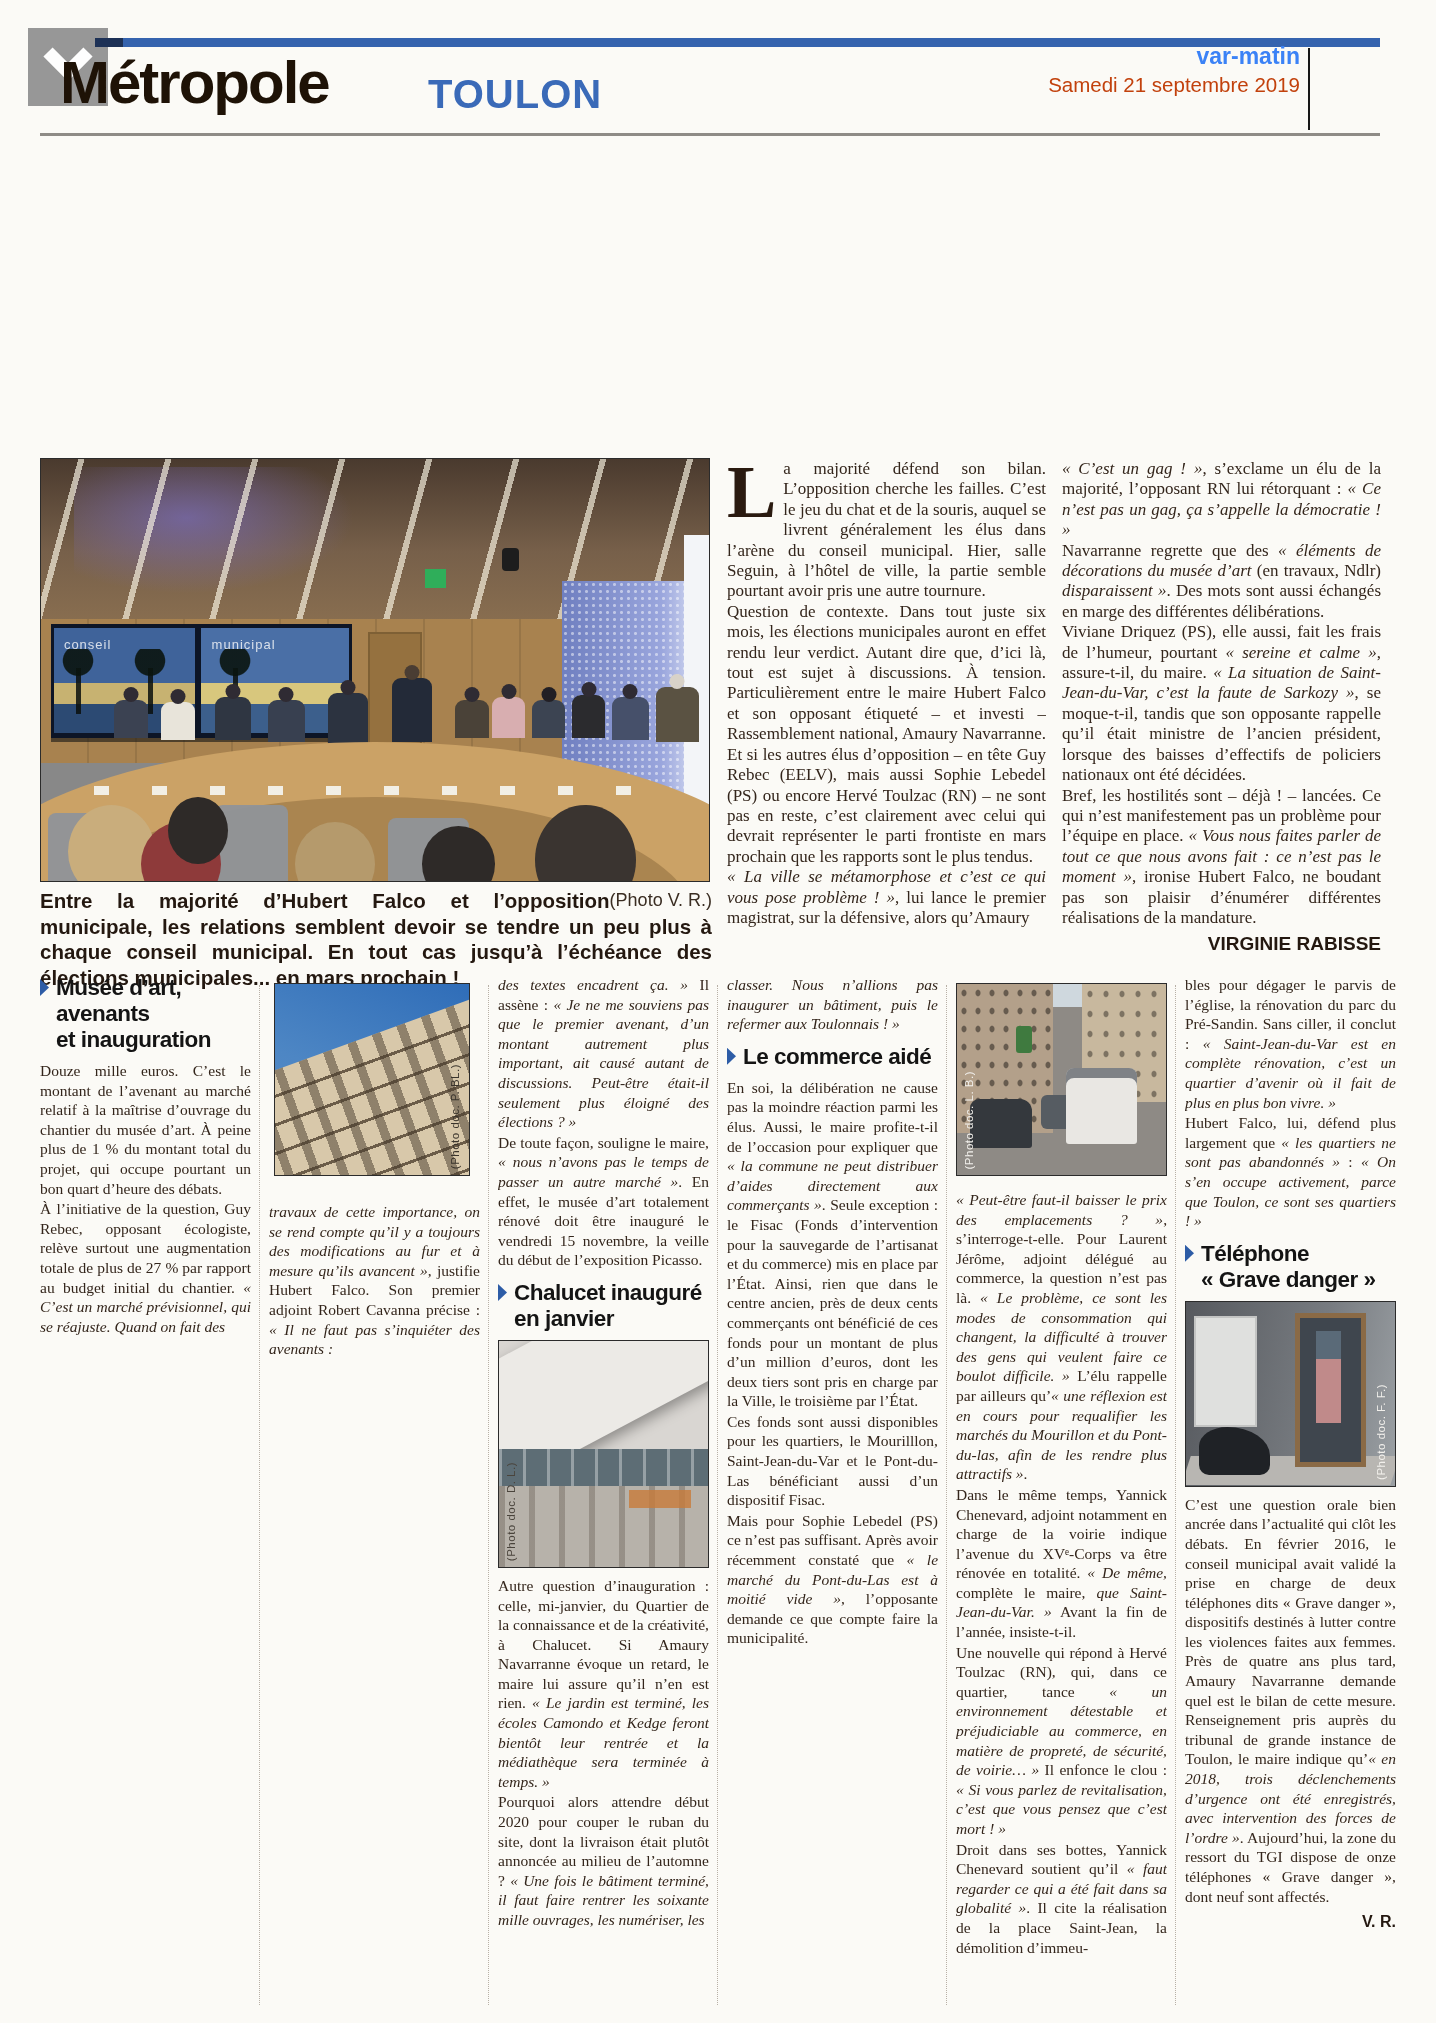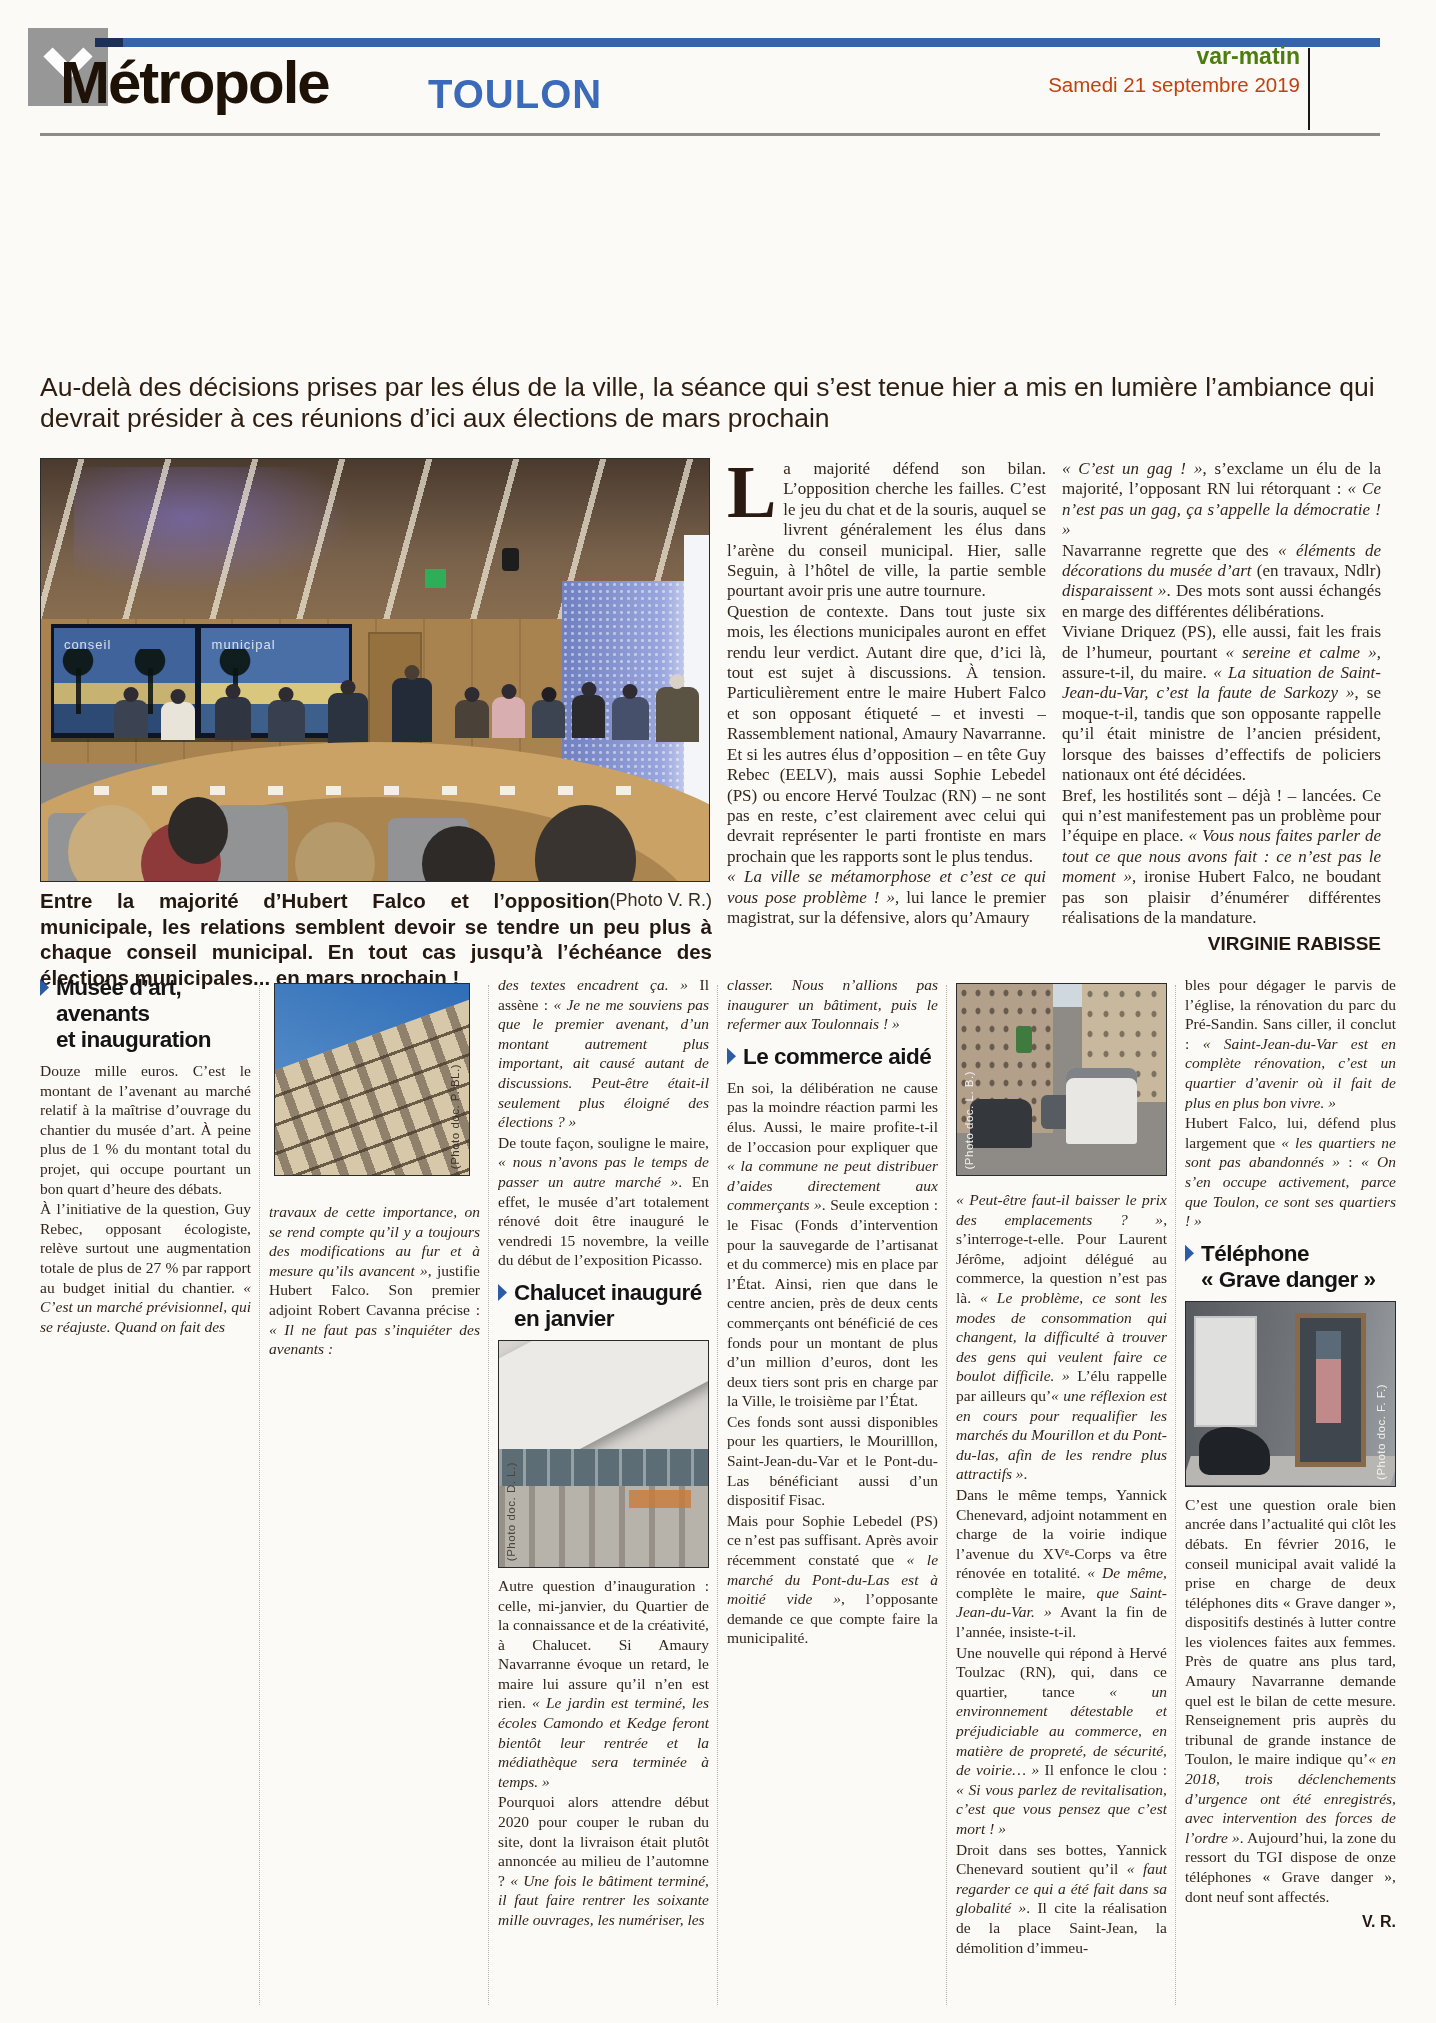--- a/index.html
+++ b/index.html
@@ -10,21 +10,21 @@
 
   
   .logo-box{left:28px;top:28px;width:80px;height:78px;background:#8f8f8f;opacity:.92;}
   .blue-line{left:95px;top:38px;width:1285px;height:9px;background:#3563ae;}
   .navy-seg{left:95px;top:38px;width:28px;height:9px;background:#1d3156;}
   .masthead-section{left:60px;top:48px;font-family:"Liberation Sans",sans-serif;
       font-weight:800;font-size:60px;letter-spacing:-2px;color:#1e1206;}
   .masthead-city{left:428px;top:72px;font-family:"Liberation Sans",sans-serif;
       font-weight:800;font-size:40px;letter-spacing:1px;color:#3a6ab8;}
   .brand-block{left:960px;top:43px;width:340px;text-align:right;font-family:"Liberation Sans",sans-serif;}
-  .brand-name{font-weight:800;font-size:23px;color:#4d7c0f;}
+  .brand-name{font-weight:800;font-size:23px;color:#3b82f6;}
   .brand-date{font-size:20.5px;color:#c2410c;margin-top:3px;}
   .vline{left:1308px;top:48px;width:2px;height:82px;background:#171717;}
   .gray-rule{left:40px;top:133px;width:1340px;height:3px;background:#8e8b86;}
 
   
   .headline{left:36px;top:144px;width:1380px;font-family:"Liberation Sans",sans-serif;
       font-weight:800;font-size:84px;line-height:92px;letter-spacing:-3px;color:#20140a;white-space:pre-line;}
   .standfirst{left:40px;top:372px;width:1336px;font-family:"Liberation Sans",sans-serif;
       font-size:26.5px;line-height:31px;color:#2f1d10;}
 
@@ -140,21 +140,20 @@
   <div class="abs navy-seg"></div>
   <div class="abs masthead-section">Métropole</div>
   <div class="abs masthead-city">TOULON</div>
   <div class="abs brand-block">
     <div class="brand-name">var-matin</div>
     <div class="brand-date">Samedi 21 septembre 2019</div>
   </div>
   <div class="abs vline"></div>
   <div class="abs gray-rule"></div>
 
-  <div class="abs standfirst">Au-delà des décisions prises par les élus de la ville, la séance qui s’est tenue hier a mis en lumière l’ambiance qui devrait présider à ces réunions d’ici aux élections de mars prochain</div>
 
   <div class="abs photo main-photo">
     <div class="abs mp-ceil"></div>
     <div class="abs mp-glow"></div>
     <div class="abs mp-lights"></div>
     <div class="abs mp-wall"></div>
     <div class="abs mp-door"></div>
     <div class="abs mp-exit"></div>
     <div class="abs mp-proj"></div>
     <div class="abs mp-swall">

